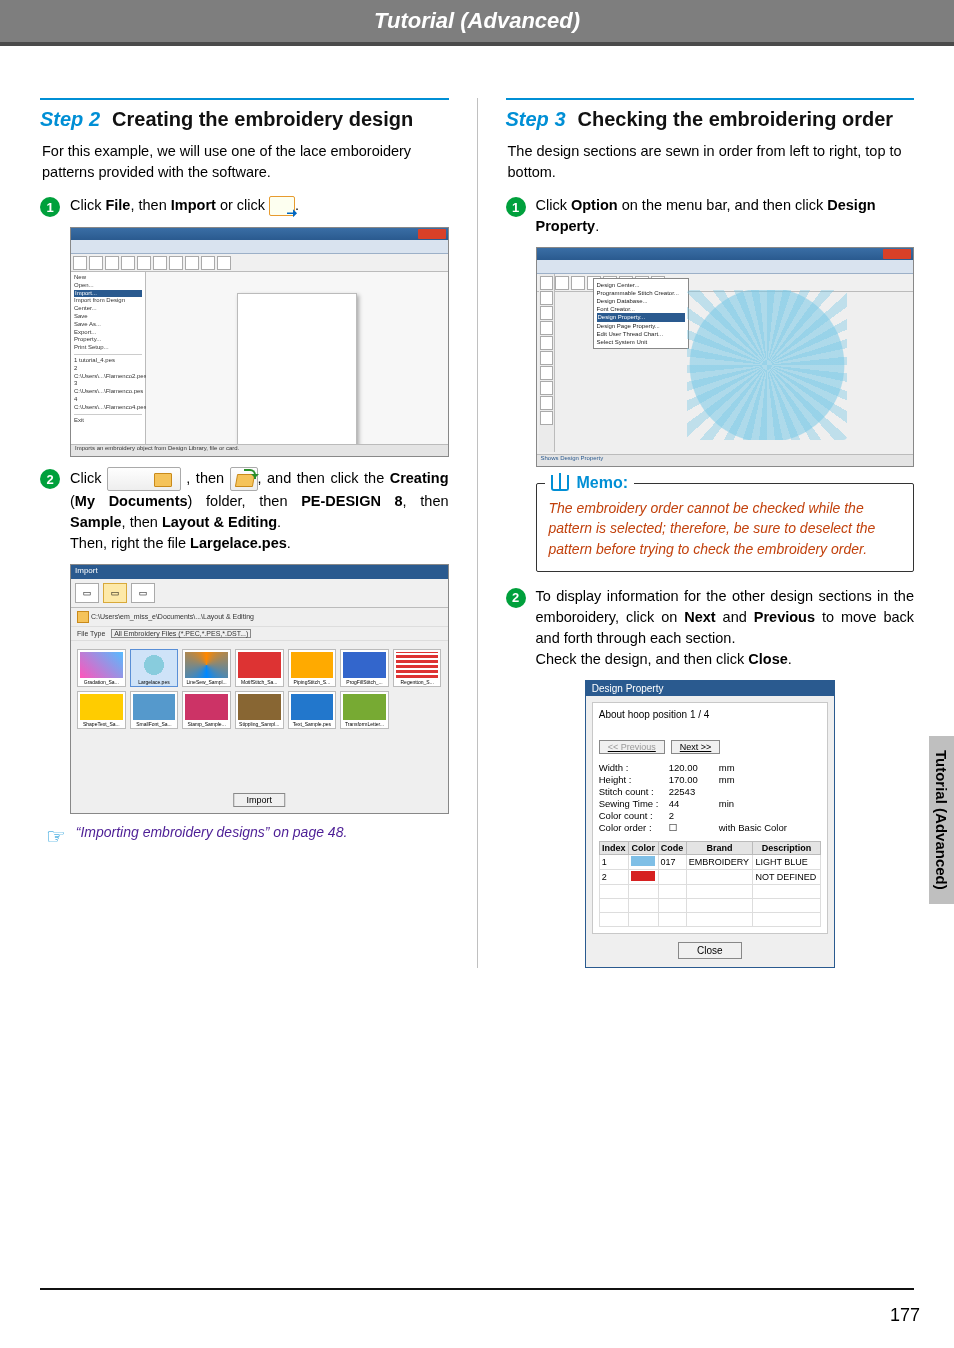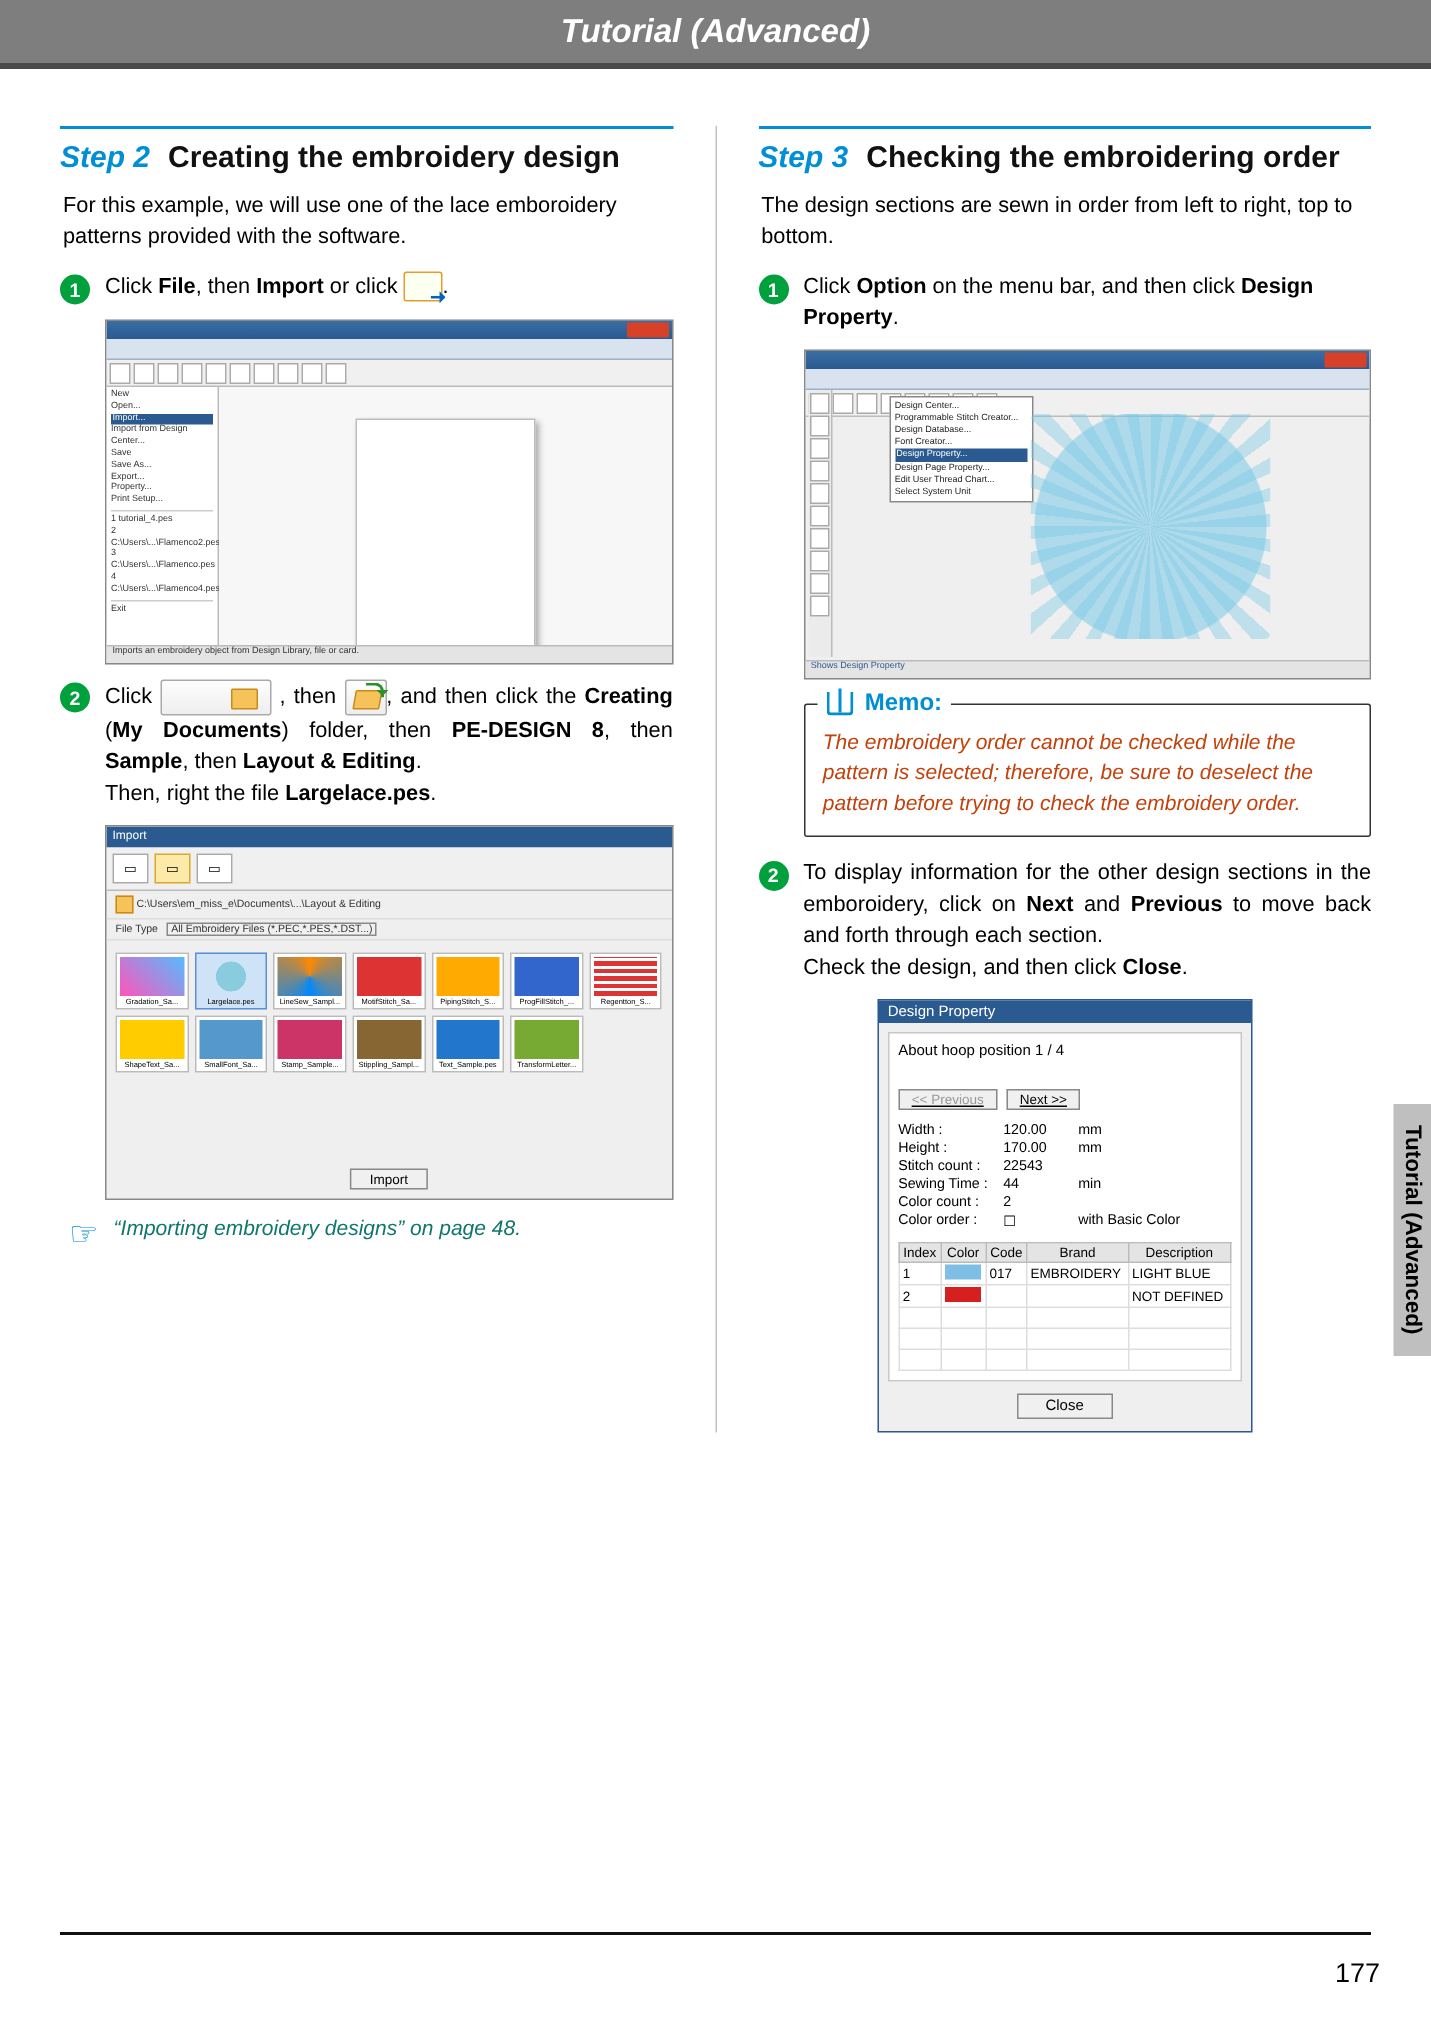--- a/index.html
+++ b/index.html
@@ -15,21 +15,21 @@
     color:#fff;
     font-style: italic;
     font-weight: bold;
     text-align:center;
     font-size:22px;
     padding:8px 0;
     border-bottom:4px solid #4a4a4a;
   }
   .page {
     display:flex;
-    padding: 38px 40px 20px 40px;
+    padding: 52px 40px 20px 40px;
     gap: 28px;
   }
   .col {
     flex:1;
     min-width:0;
   }
   .divider {
     width:1px;
     background:#c0c0c0;
   }
@@ -137,21 +137,21 @@
     display:grid; grid-template-columns:repeat(7,1fr); gap:4px;
     padding:8px 6px;
   }
   .thumb { height:38px;border:1px solid #bbb;background:#fff;font-size:5px;text-align:center;display:flex;flex-direction:column;justify-content:flex-end;padding:1px;}
   .thumb .art{flex:1;margin:1px;}
   .thumb.sel{background:#cfe3f8;border-color:#5a8fd6;}
   .ss2-btn { position:absolute; left:50%; bottom:6px; transform:translateX(-50%); border:1px solid #888;background:#f0f0f0;font-size:9px;padding:1px 12px;}
 
   .ref-row { display:flex; gap:10px; margin:10px 0 6px 6px;}
   .ref-icon { color:#008fd5; font-size:22px; flex-shrink:0;}
-  .ref-text { font-style:italic; font-size:14px; color:#0f766e;}
+  .ref-text { font-style:italic; font-size:14px; color:#4c1d95;}
 
   
   .ss3 { height:220px;}
   .ss3 .vt { position:absolute;left:2px;top:26px;width:16px;bottom:14px;background:#ebebeb;border-right:1px solid #bbb;display:flex;flex-direction:column;gap:1px;padding-top:2px;}
   .vt i{height:14px;border:1px solid #aaa;margin:0 1px;background:#fff;}
   .ss3-dropdown { position:absolute;left:56px;top:30px;width:96px;background:#fff;border:1px solid #888;font-size:6px;color:#222;padding:2px 3px;line-height:1.35;}
   .ss3-dropdown .hl{background:#2a5a8f;color:#fff;padding:0 1px;}
   .lace { position:absolute; left:150px;top:42px;width:160px;height:150px;
     background:
       radial-gradient(circle at 50% 50%, rgba(120,200,230,0.55) 0 70%, transparent 71%),
@@ -185,21 +185,21 @@
   .dlg-body{background:#fff;margin:6px;border:1px solid #c8c8c8;padding:6px;}
   .dlg-body .pos{font-size:10px;margin-bottom:20px;}
   .dlg-body .nav{display:flex;gap:6px;margin-bottom:8px;text-decoration:underline;}
   .dlg-body .nav button{font-size:9px;border:1px solid #888;background:#f0f0f0;padding:1px 8px;}
   .dlg-body .nav button[disabled]{color:#999;}
   .dlg-body .row{display:flex;font-size:9.5px;margin:1px 0;}
   .dlg-body .row .l{width:70px;}
   .dlg-body .row .v{width:50px;}
   .dlg-body .row .u{}
   .tbl{width:100%;border-collapse:collapse;margin-top:8px;font-size:9px;}
-  .tbl th{background:#e4e4e4;border:1px solid #bbb;padding:1px 2px;font-weight:normal;}
+  .tbl th{background:#e4e4e4;border:1px solid #bbb;padding:1px 2px;font-weight:bold;}
   .tbl td{border:1px solid #ddd;padding:1px 2px;height:14px;}
   .swatch-lb{width:24px;height:10px;background:#7fbfe6;display:inline-block;}
   .swatch-rd{width:24px;height:10px;background:#d62020;display:inline-block;}
   .dlg-close{display:block;margin:8px auto 8px auto;font-size:10px;border:1px solid #888;background:#f0f0f0;padding:2px 18px;}
 
   .side-tab {
     position:absolute; right:0; top:720px;
     writing-mode:vertical-rl;
     font-weight:bold; font-size:15px;
     padding:16px 4px 16px 4px;

